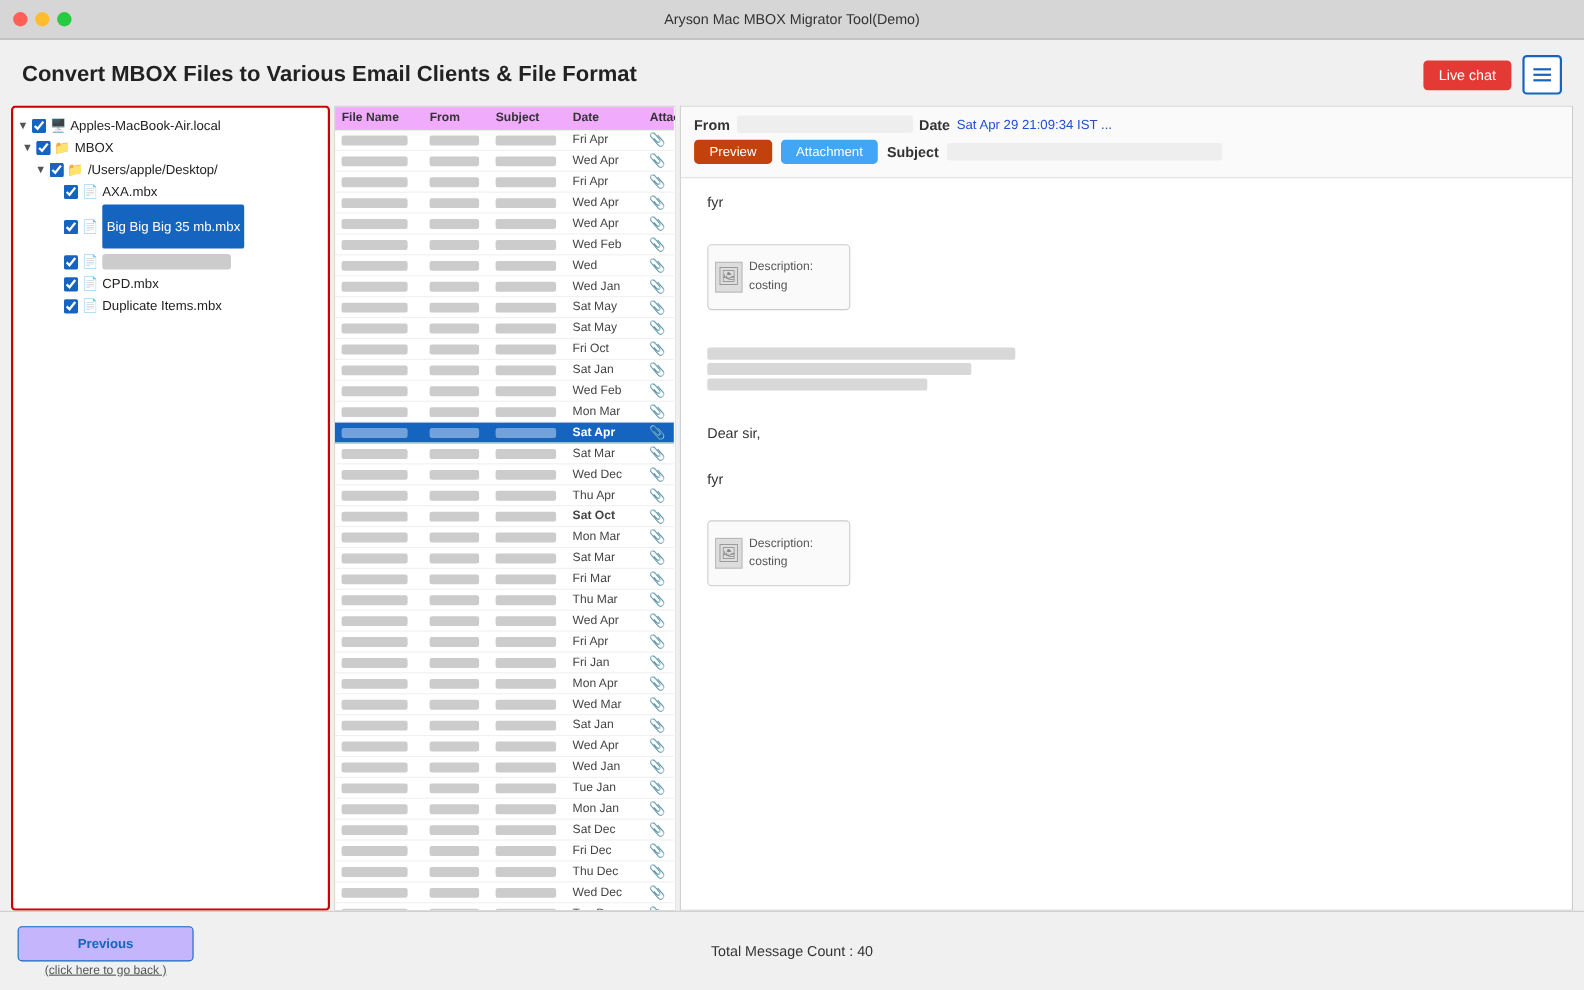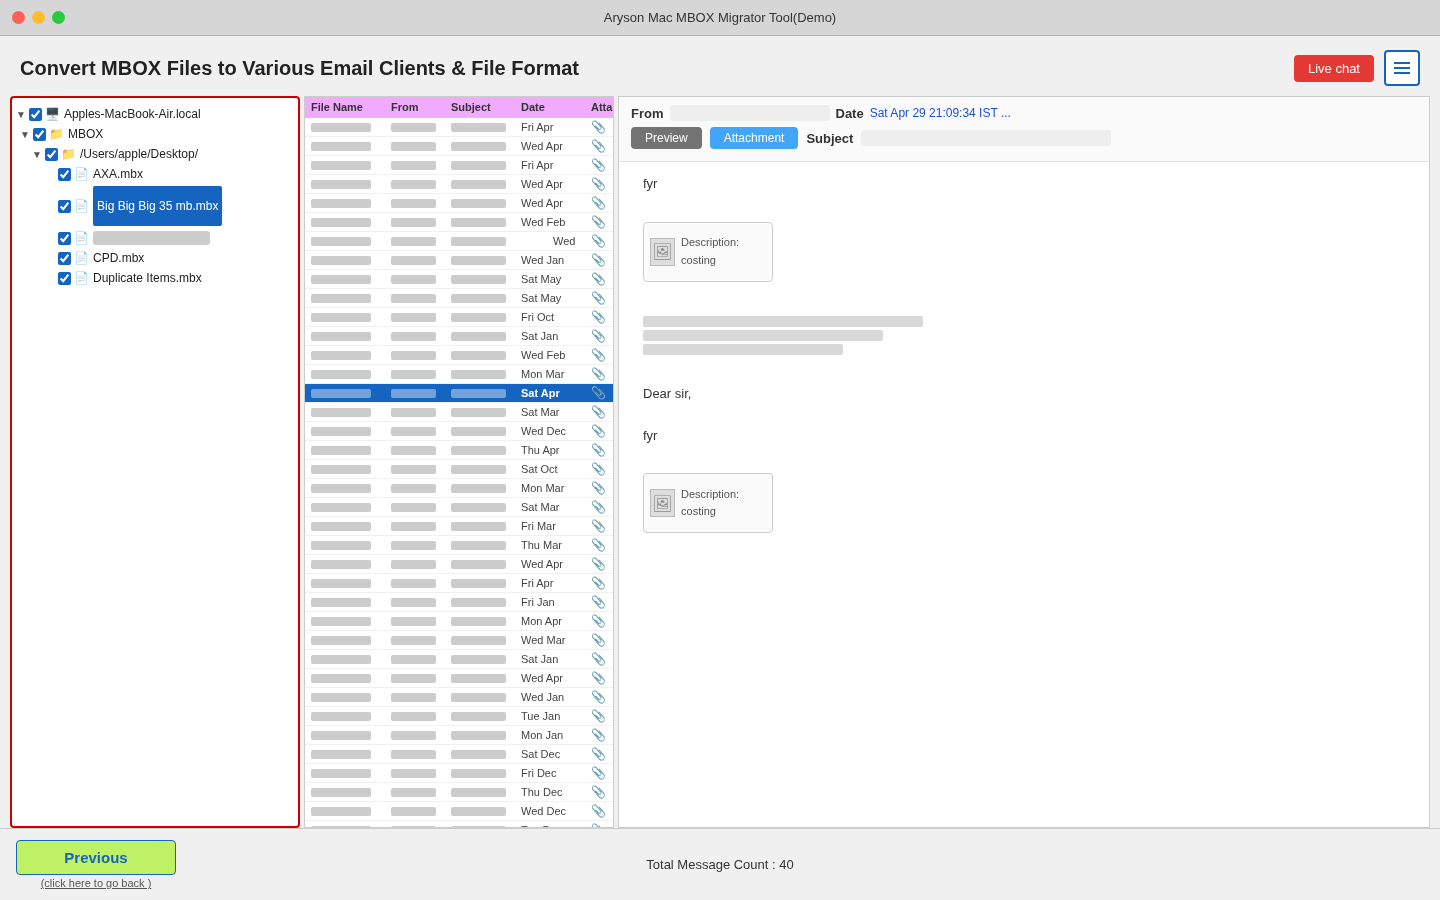--- a/index.html
+++ b/index.html
@@ -249,21 +249,21 @@
       margin-bottom: 4px;
     }
     .preview-btn {
       padding: 4px 14px;
       border-radius: 4px;
       border: none;
       font-size: 12px;
       font-weight: 500;
       cursor: pointer;
     }
-    .preview-btn.active { background: #737373; color: white; }
+    .preview-btn.active { background: #c2410c; color: white; }
     .preview-btn.inactive { background: #42a5f5; color: white; }
     .preview-subject-label {
       font-weight: 600;
       color: #333;
     }
     .preview-subject-value {
       color: #999;
       background: #eee;
       border-radius: 3px;
       padding: 0 6px;
@@ -327,23 +327,23 @@
       position: relative;
     }
     .nav-btn-container {
       display: flex;
       flex-direction: column;
       align-items: center;
       gap: 2px;
     }
     .nav-btn {
       border: 1px solid #1565c0;
-      background: #bef264;
+      background: #c4b5fd;
       color: #1565c0;
-      font-size: 15px;
+      font-size: 12px;
       font-weight: 600;
       padding: 8px 40px;
       border-radius: 4px;
       cursor: pointer;
       min-width: 160px;
     }
     .nav-hint {
       font-size: 11px;
       color: #555;
       text-decoration: underline;
@@ -492,21 +492,21 @@
             <span style="display: inline-block; width: 60px; height: 9px; background: rgb(204, 204, 204); border-radius: 2px;"></span>
             <span style="display: inline-block; width: 45px; height: 9px; background: rgb(204, 204, 204); border-radius: 2px;"></span>
             <span style="display: inline-block; width: 55px; height: 9px; background: rgb(204, 204, 204); border-radius: 2px;"></span>
             <span style="font-weight: normal;">Wed Feb</span>
             <span class="attach-icon">📎</span>
           </div>
           <div class="file-list-row">
             <span style="display: inline-block; width: 60px; height: 9px; background: rgb(204, 204, 204); border-radius: 2px;"></span>
             <span style="display: inline-block; width: 45px; height: 9px; background: rgb(204, 204, 204); border-radius: 2px;"></span>
             <span style="display: inline-block; width: 55px; height: 9px; background: rgb(204, 204, 204); border-radius: 2px;"></span>
-            <span style="font-weight: normal; margin-left: 32px;">Wed</span>
+            <span style="font-weight: normal;">Wed</span>
             <span class="attach-icon">📎</span>
           </div>
           <div class="file-list-row">
             <span style="display: inline-block; width: 60px; height: 9px; background: rgb(204, 204, 204); border-radius: 2px;"></span>
             <span style="display: inline-block; width: 45px; height: 9px; background: rgb(204, 204, 204); border-radius: 2px;"></span>
             <span style="display: inline-block; width: 55px; height: 9px; background: rgb(204, 204, 204); border-radius: 2px;"></span>
             <span style="font-weight: normal;">Wed Jan</span>
             <span class="attach-icon">📎</span>
           </div>
           <div class="file-list-row">
@@ -576,21 +576,21 @@
             <span style="display: inline-block; width: 60px; height: 9px; background: rgb(204, 204, 204); border-radius: 2px;"></span>
             <span style="display: inline-block; width: 45px; height: 9px; background: rgb(204, 204, 204); border-radius: 2px;"></span>
             <span style="display: inline-block; width: 55px; height: 9px; background: rgb(204, 204, 204); border-radius: 2px;"></span>
             <span style="font-weight: normal;">Thu Apr</span>
             <span class="attach-icon">📎</span>
           </div>
           <div class="file-list-row">
             <span style="display: inline-block; width: 60px; height: 9px; background: rgb(204, 204, 204); border-radius: 2px;"></span>
             <span style="display: inline-block; width: 45px; height: 9px; background: rgb(204, 204, 204); border-radius: 2px;"></span>
             <span style="display: inline-block; width: 55px; height: 9px; background: rgb(204, 204, 204); border-radius: 2px;"></span>
-            <span style="font-weight: normal;">Sat Oct</span>
+            <span style="font-weight: bold;">Sat Oct</span>
             <span class="attach-icon">📎</span>
           </div>
           <div class="file-list-row">
             <span style="display: inline-block; width: 60px; height: 9px; background: rgb(204, 204, 204); border-radius: 2px;"></span>
             <span style="display: inline-block; width: 45px; height: 9px; background: rgb(204, 204, 204); border-radius: 2px;"></span>
             <span style="display: inline-block; width: 55px; height: 9px; background: rgb(204, 204, 204); border-radius: 2px;"></span>
             <span style="font-weight: normal;">Mon Mar</span>
             <span class="attach-icon">📎</span>
           </div>
           <div class="file-list-row">

